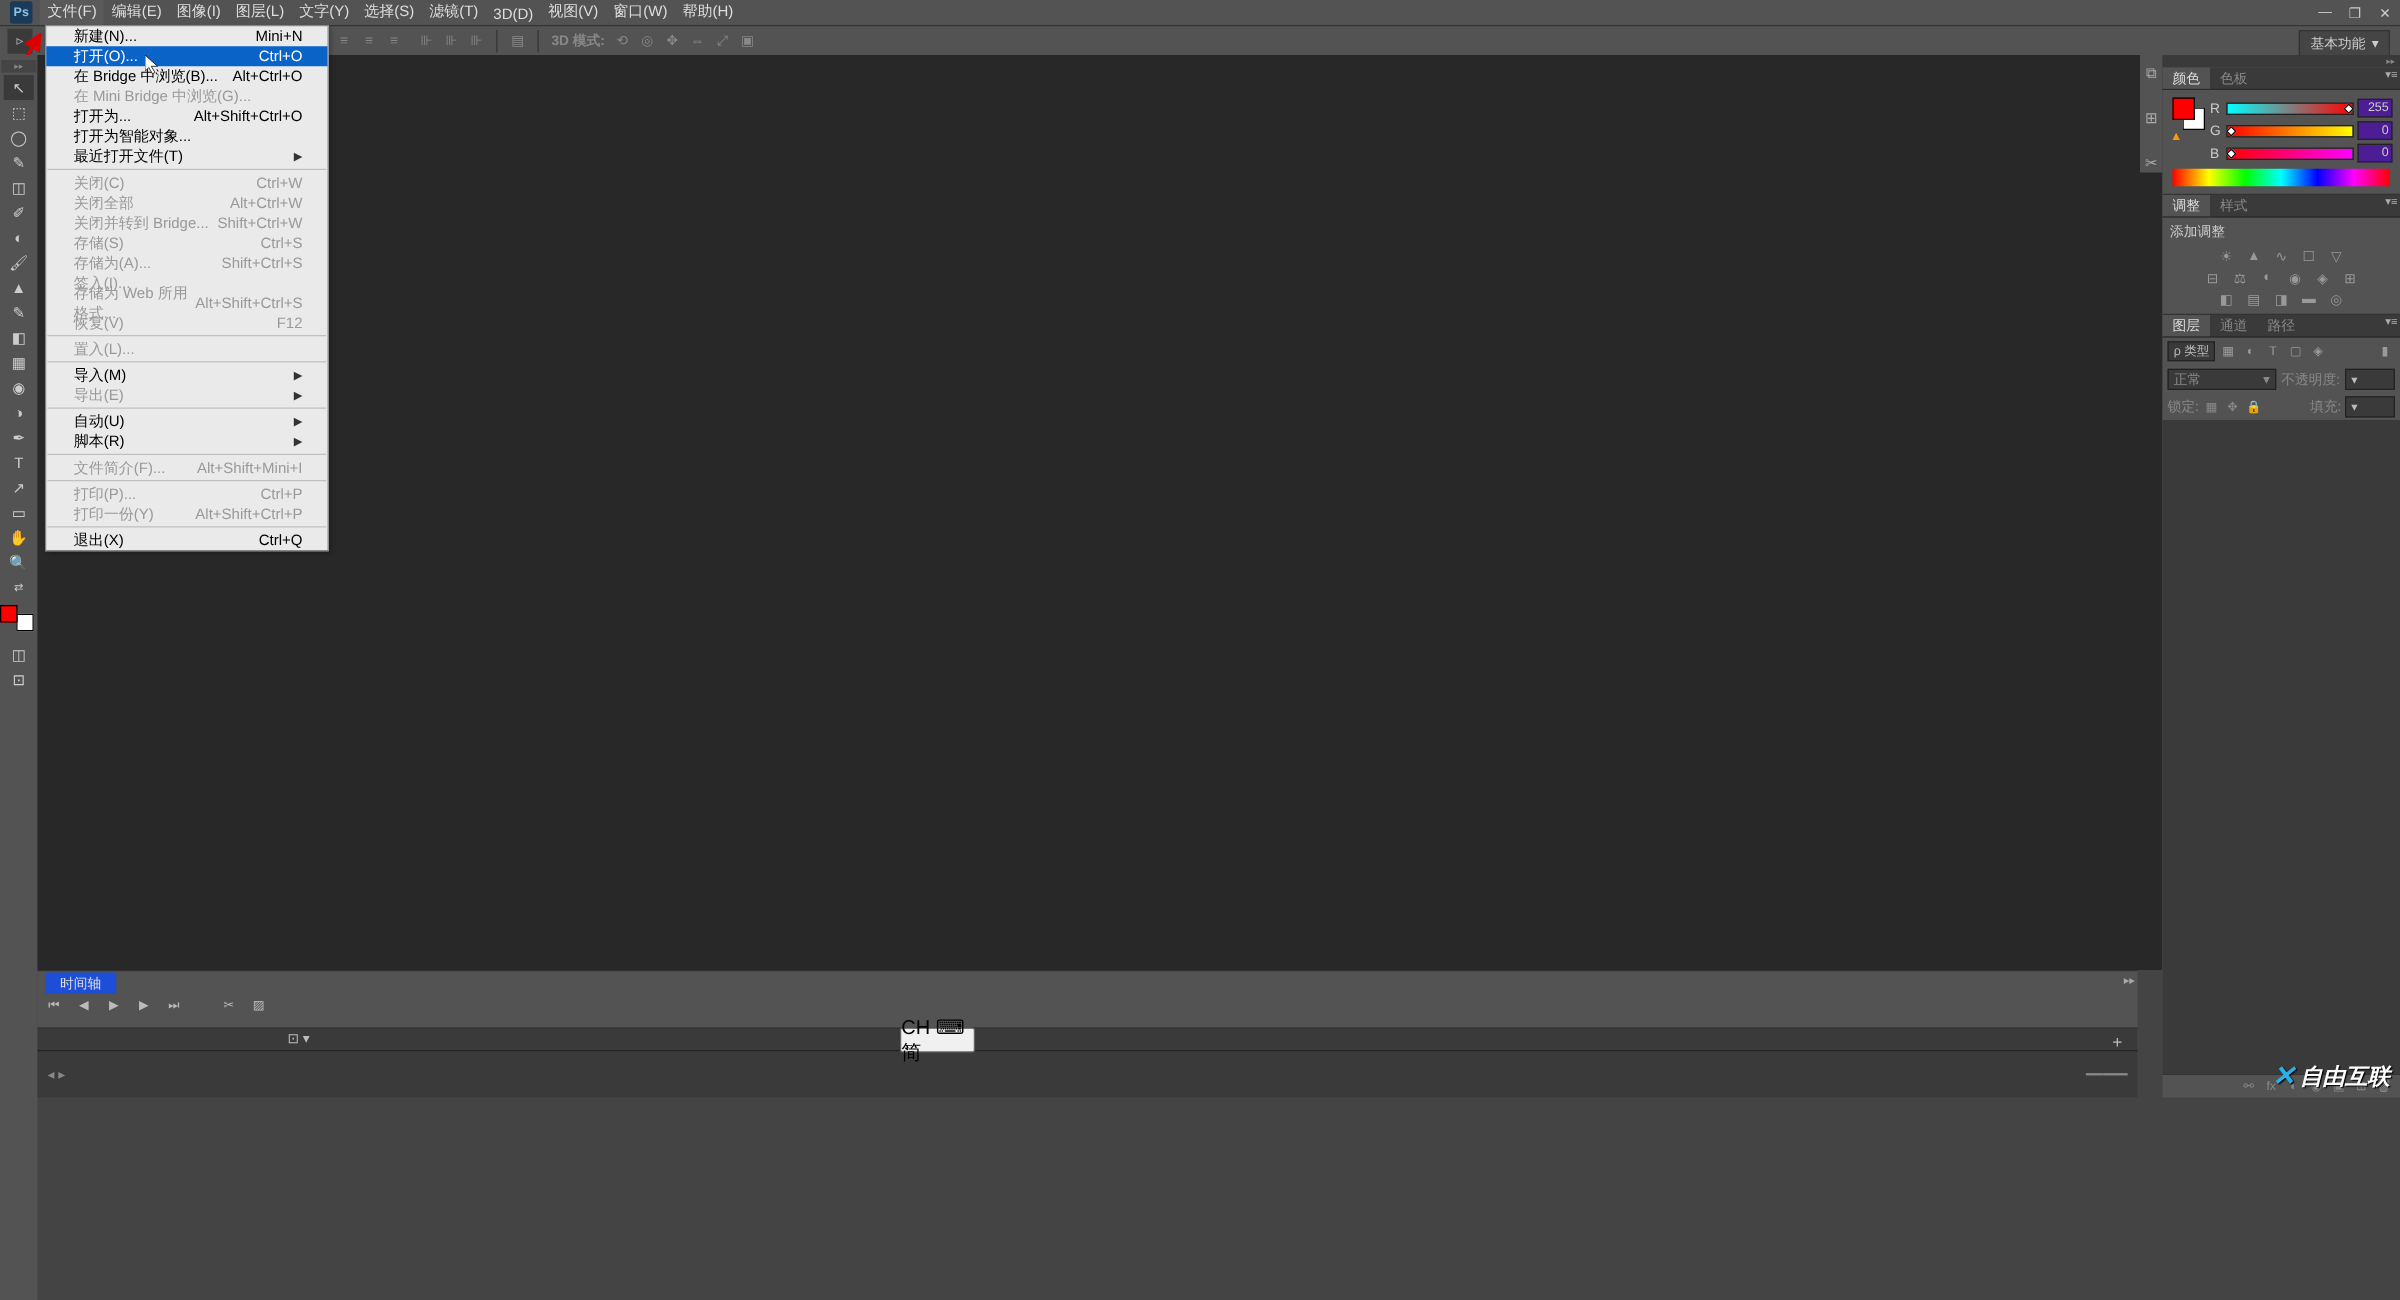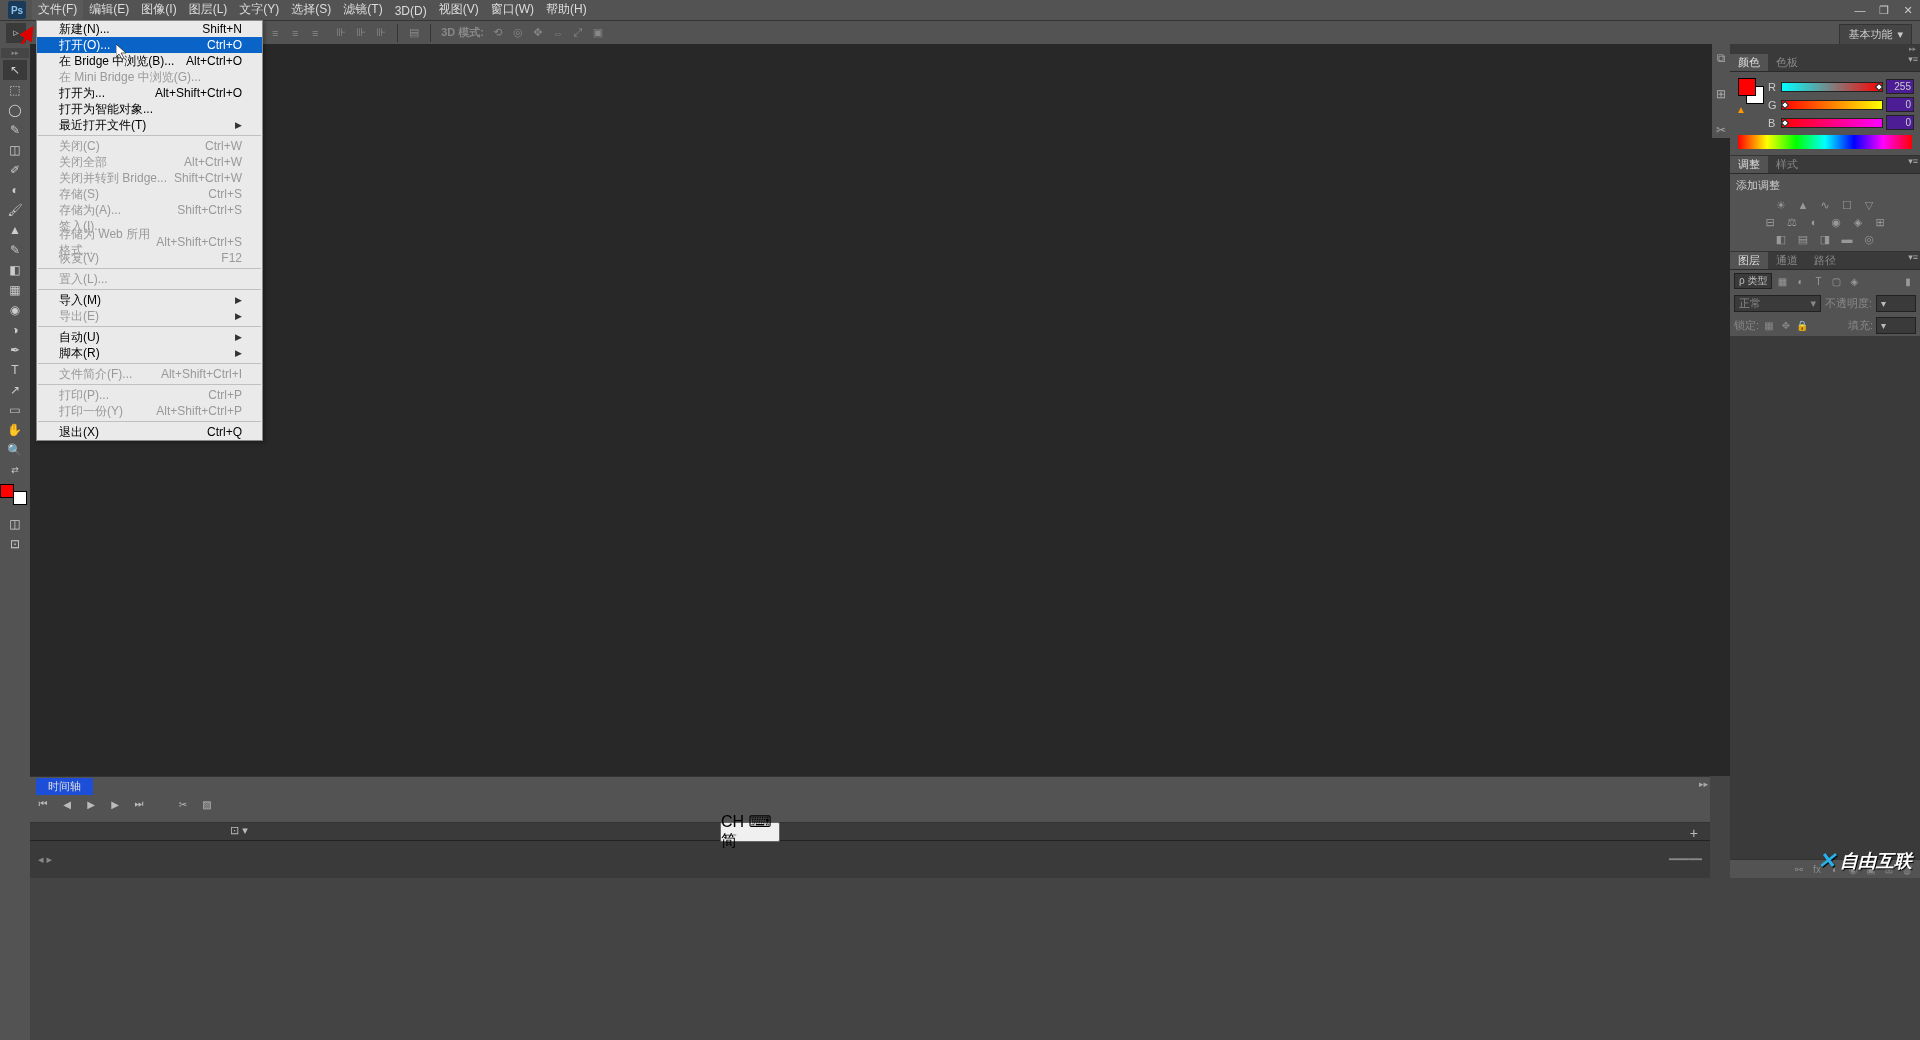--- a/index.html
+++ b/index.html
@@ -191,21 +191,21 @@
   </div>
   <div class="tool" style="margin-top:6px;">◫</div>
   <div class="tool">⊡</div>
 </div>
 
 <div class="canvas-area"></div>
 
 <div class="dropdown-menu" id="file-menu">
     <div class="dm-item">
       <span>新建(N)...</span>
-      <span>Shift+N</span>
+      <span>Mini+N</span>
     </div>
     <div class="dm-item hl">
       <span>打开(O)...</span>
       <span>Ctrl+O</span>
     </div>
     <div class="dm-item">
       <span>在 Bridge 中浏览(B)...</span>
       <span>Alt+Ctrl+O</span>
     </div>
     <div class="dm-item disabled">
@@ -276,21 +276,21 @@
       <span>自动(U)</span>
       <span class="dm-arrow">▶</span>
     </div>
     <div class="dm-item">
       <span>脚本(R)</span>
       <span class="dm-arrow">▶</span>
     </div>
     <div class="dm-sep"></div>
     <div class="dm-item disabled">
       <span>文件简介(F)...</span>
-      <span>Alt+Shift+Ctrl+I</span>
+      <span>Alt+Shift+Mini+I</span>
     </div>
     <div class="dm-sep"></div>
     <div class="dm-item disabled">
       <span>打印(P)...</span>
       <span>Ctrl+P</span>
     </div>
     <div class="dm-item disabled">
       <span>打印一份(Y)</span>
       <span>Alt+Shift+Ctrl+P</span>
     </div>

